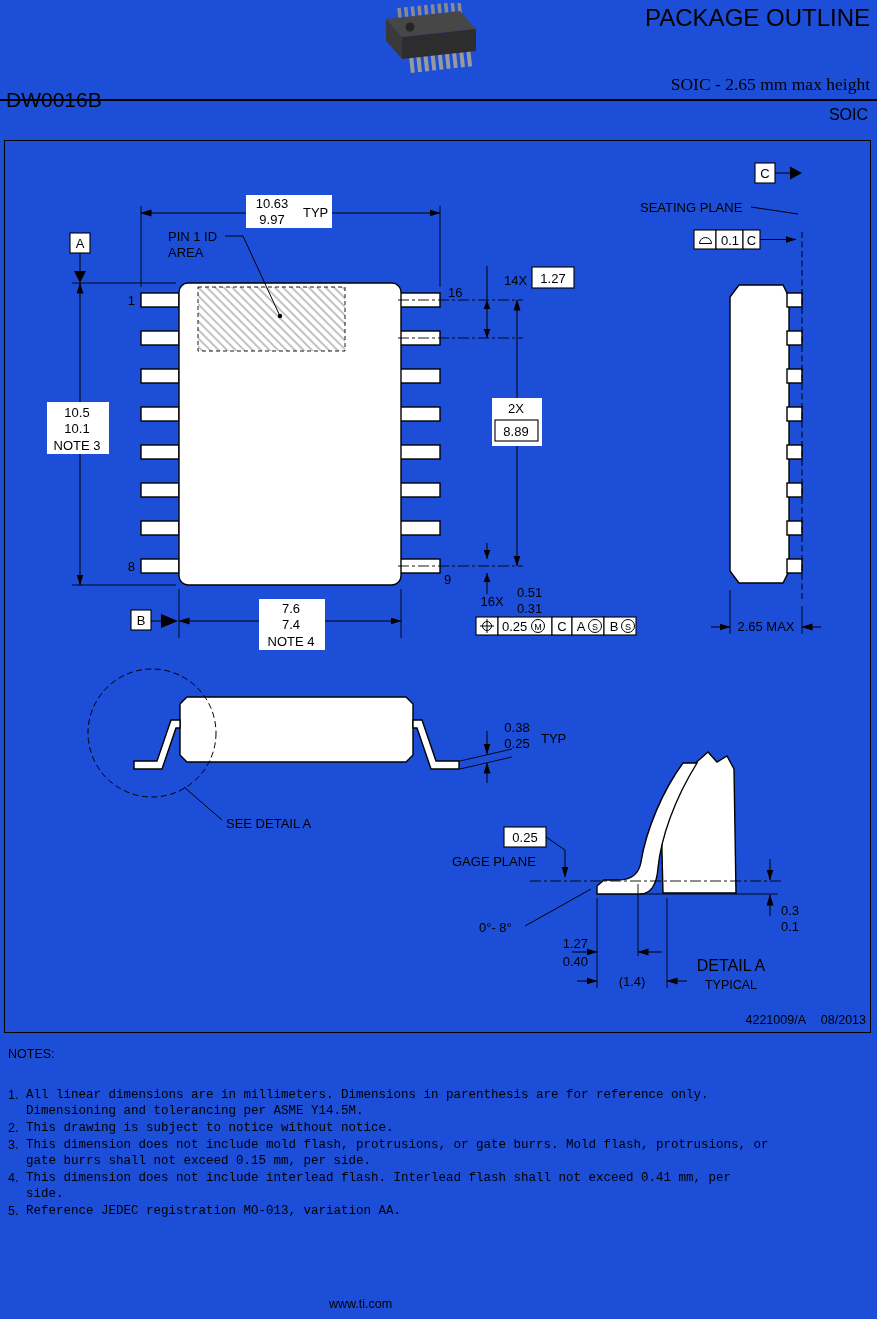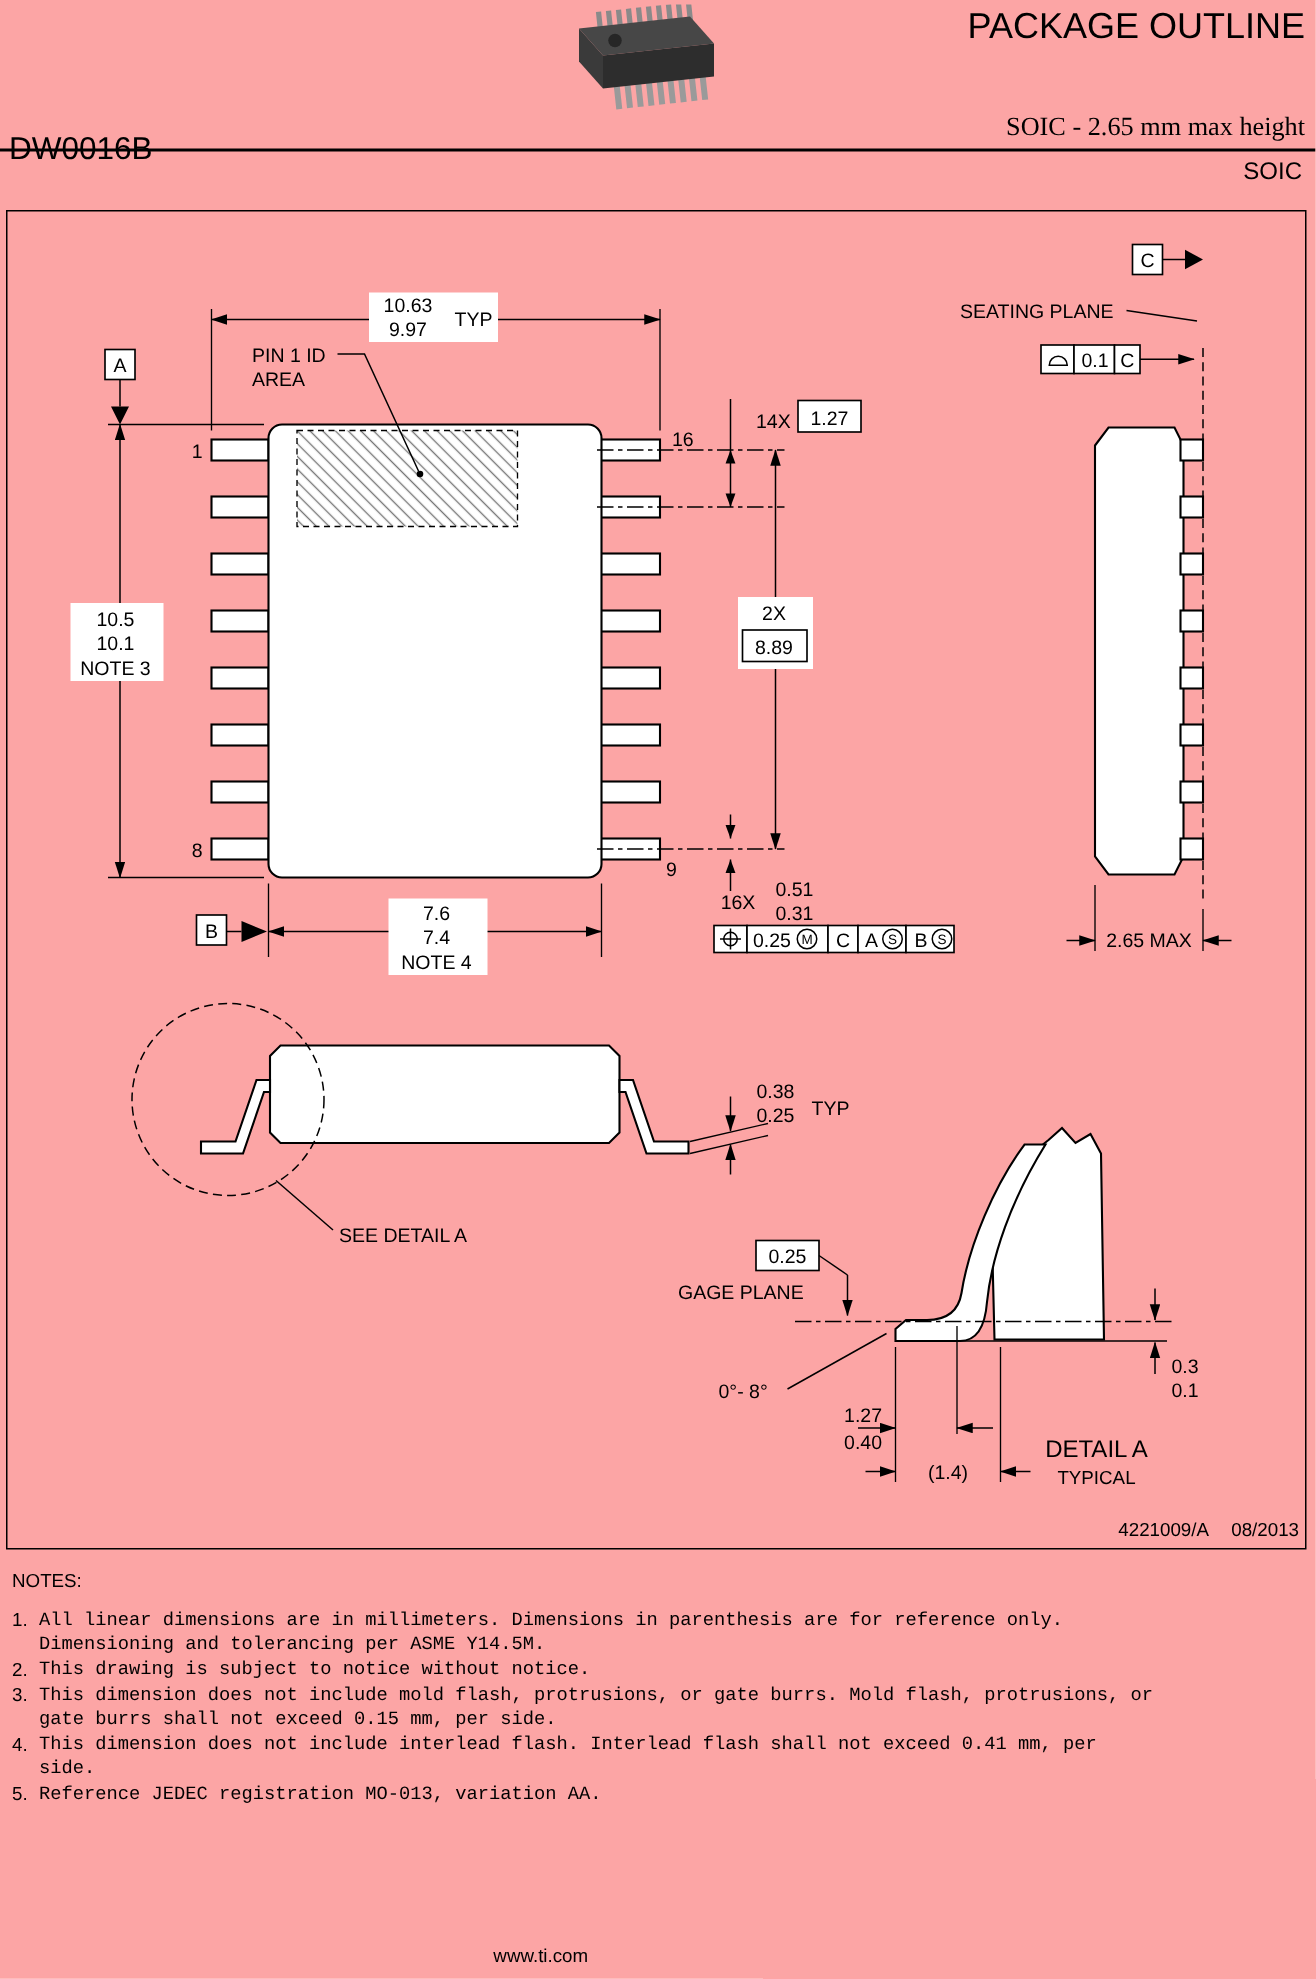--- a/index.html
+++ b/index.html
@@ -1,27 +1,27 @@
 <!DOCTYPE html>
 <html><head>
 <meta charset="utf-8">
 <style>
   * { margin:0; padding:0; box-sizing:border-box; }
   body { width:877px; height:1319px; background:#fff; color:#000;
          font-family:"Liberation Sans", sans-serif; }
-  .page { position:relative; width:877px; height:1319px; background:#fca5a5; overflow:hidden; }
+  .page { position:relative; width:877px; height:1319px; background:#1d4ed8; overflow:hidden; }
   .hdr-title { position:absolute; top:4px; right:7px; font-size:24px; }
   .hdr-part  { position:absolute; top:71px; left:6px; font-size:21px;margin-top:17px; }
   .hdr-sub   { position:absolute; top:74px; right:7px; font-size:17.5px;font-family:Liberation Serif, serif; }
   .hdr-rule  { position:absolute; top:99px; left:0; width:877px; height:2px; background:#000; }
   .hdr-pkg   { position:absolute; top:106px; right:9px; font-size:16px; }
   .chip      { position:absolute; top:3px; left:372px; }
   .frame     { position:absolute; top:140px; left:4px; width:867px; height:893px; border:1px solid #000; }
   .notes     { position:absolute; top:1046px; left:8px; width:800px; font-size:12.5px; line-height:1.33; }
-  .notes-title { margin-bottom:9px; }
+  .notes-title { margin-bottom:24px; }
   .note  { display:flex; width:770px; }
   .note .n { width:18px; flex:none; }
   .note .t { flex:1; max-width:745px;font-family:Liberation Mono, monospace; }
   .footer { position:absolute; top:1297px; left:0; width:721px; text-align:center; font-size:12.5px; }
 
   
   svg text { font-family:"Liberation Sans", sans-serif; font-size:13px; fill:#000; }
   .tm { text-anchor:middle; } .te { text-anchor:end; }
   .big { font-size:16px; } .med { font-size:12.5px; } .small { font-size:9px; }
   .ln   { stroke:#000; stroke-width:1; fill:none; }

